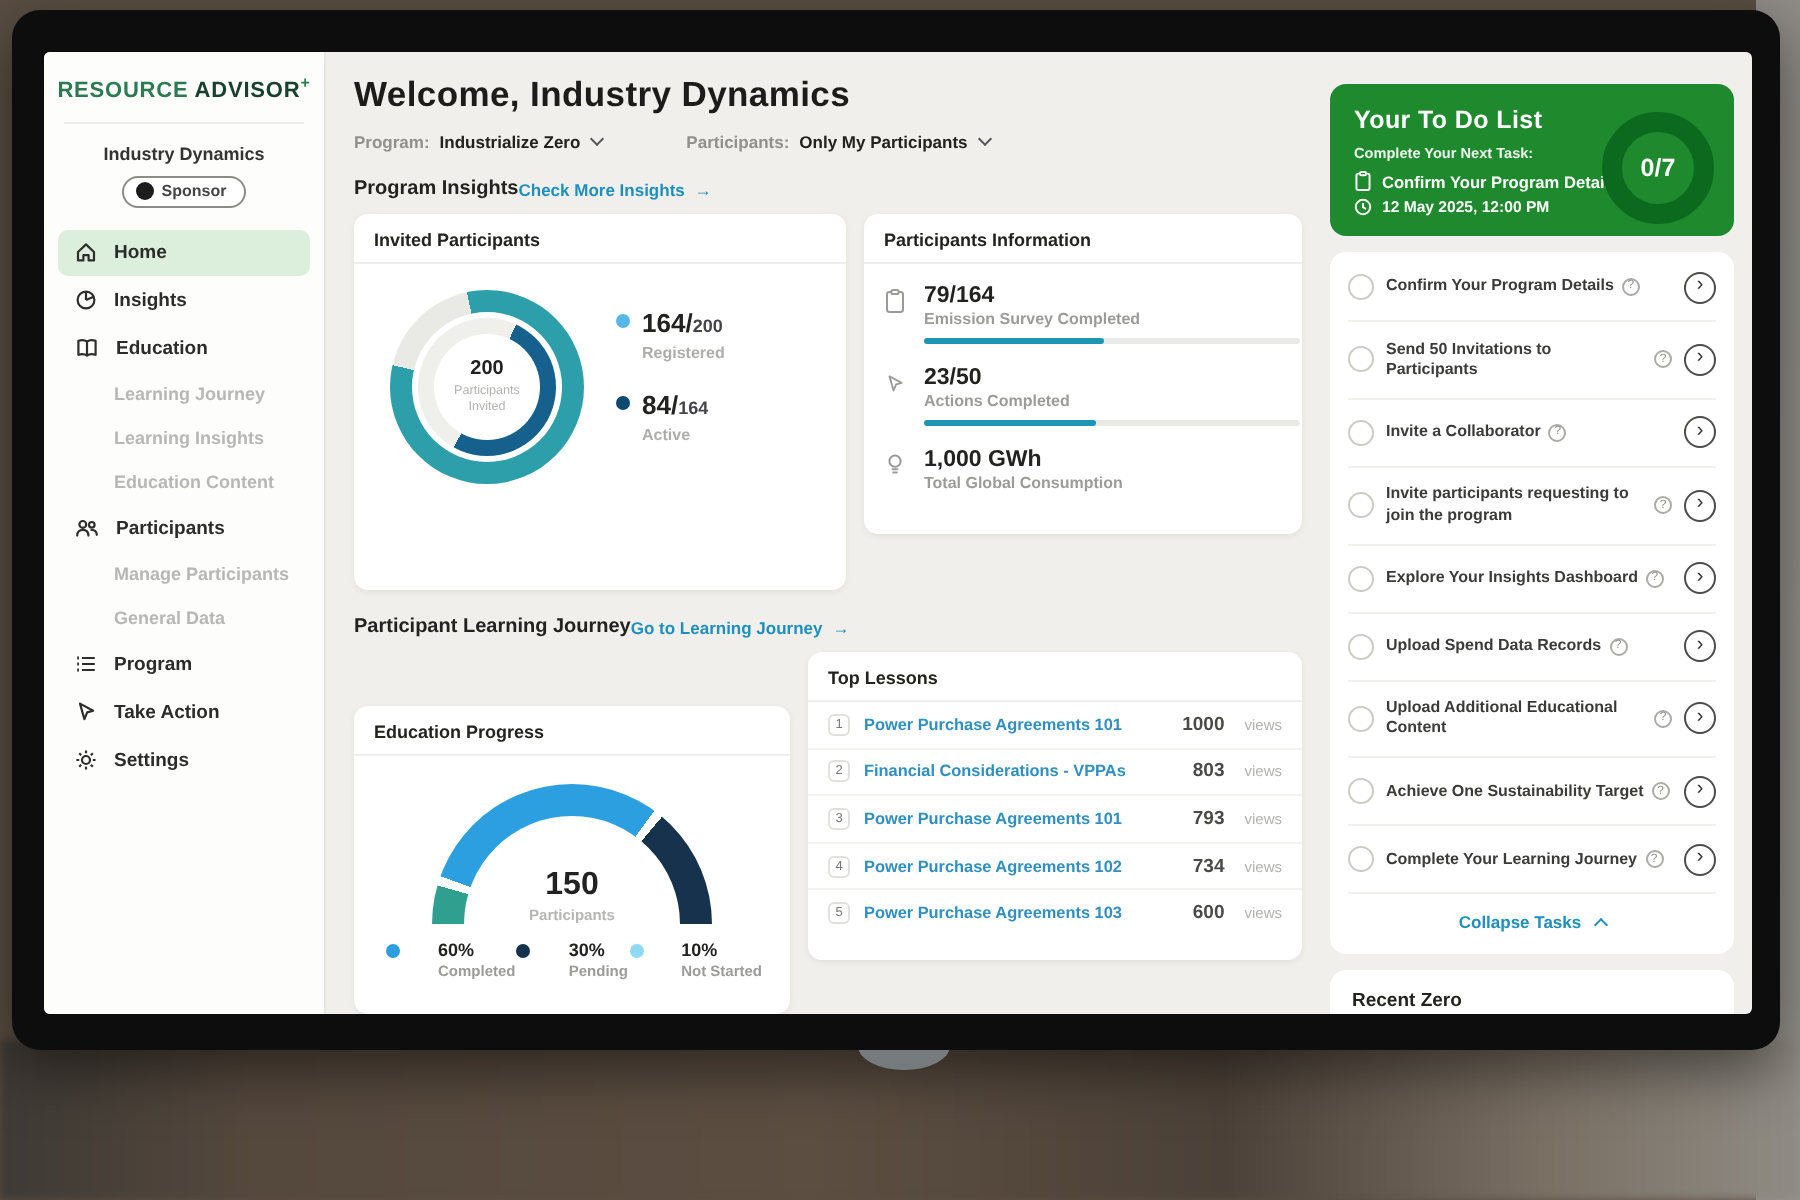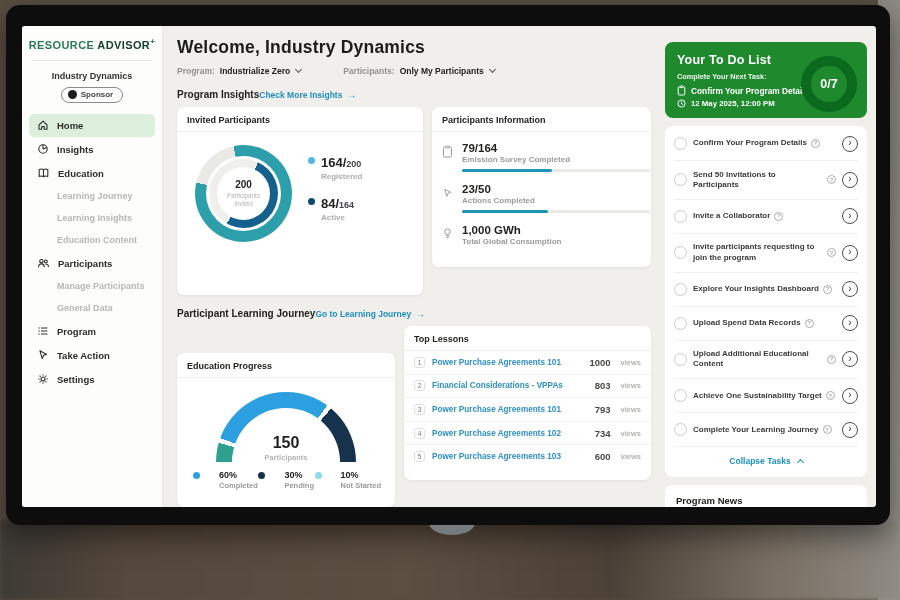--- a/index.html
+++ b/index.html
@@ -100,21 +100,21 @@
   .glegend .l { font-size:7.5px; color:#9b9b98; font-weight:600; margin-top:1px; }
 
   
   .card-lessons { flex:1; height:154px; }
   .lesson { display:flex; align-items:center; gap:7px; padding:5.8px 10px; border-bottom:1px solid #f2f2ef; }
   .lesson:last-child { border-bottom:none; }
   .rank { width:11px; height:11px; border:1px solid #e0e0dd; border-radius:3px; font-size:6.5px; color:#77777a;
     display:flex; align-items:center; justify-content:center; flex-shrink:0; }
   .ltitle { flex:1; font-size:8.2px; font-weight:700; color:#2f8fc4; cursor:pointer; white-space:nowrap; overflow:hidden; }
   .views { font-size:9.5px; font-weight:800; color:#4a4a46; }
-  .views-l { font-size:7.5px; color:#b2b2ae; font-weight:700; margin-left:3px; }
+  .views-l { font-size:7.5px; color:#b2b2ae; font-weight:400; margin-left:3px; }
 
   
   .todo { width:212px; flex-shrink:0; padding:16px 9px 0 1px; display:flex; flex-direction:column; gap:8px; }
   .todo-green { position:relative; background:#1e8a2d; border-radius:8px; color:#fff; padding:11px 12px 10px; height:86px; }
   .tg-title { font-size:12.5px; font-weight:800; letter-spacing:.2px; }
   .tg-sub { font-size:7.3px; font-weight:600; opacity:.92; margin-top:5px; }
   .tg-row { display:flex; align-items:center; gap:5px; margin-top:4px; font-size:8.3px; font-weight:800; }
   .tg-row.due { font-weight:600; font-size:7.8px; margin-top:3px; }
   .tg-ring { position:absolute; right:10px; top:14px; width:56px; height:56px; border:10px solid #0c6a1e; border-radius:50%;
     display:flex; align-items:center; justify-content:center; font-size:12.5px; font-weight:800; }
@@ -488,18 +488,18 @@
             </span>
         <span class="chev-c">›</span>
       </div>
       <div class="collapse">
         <span>Collapse Tasks</span>
         <span class="chev-up"></span>
       </div>
     </div>
 
     <div class="news-card">
-      <span>Program News</span>
+      <span>Recent Zero</span>
     </div>
   </div>
 
 </div>
 </div>
 
 </body></html>

